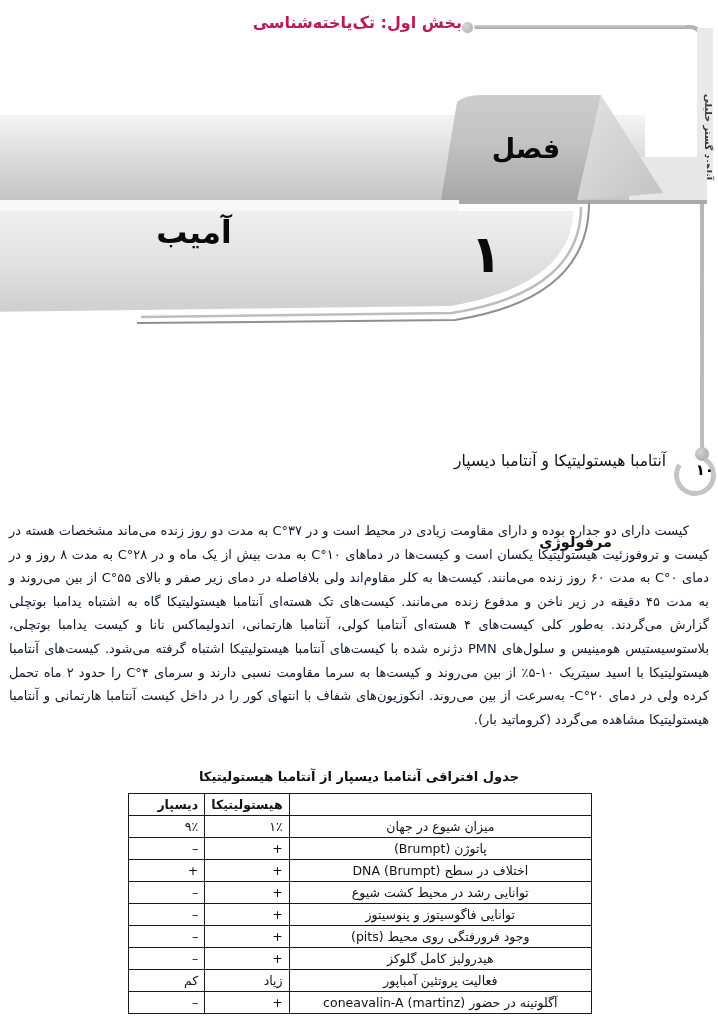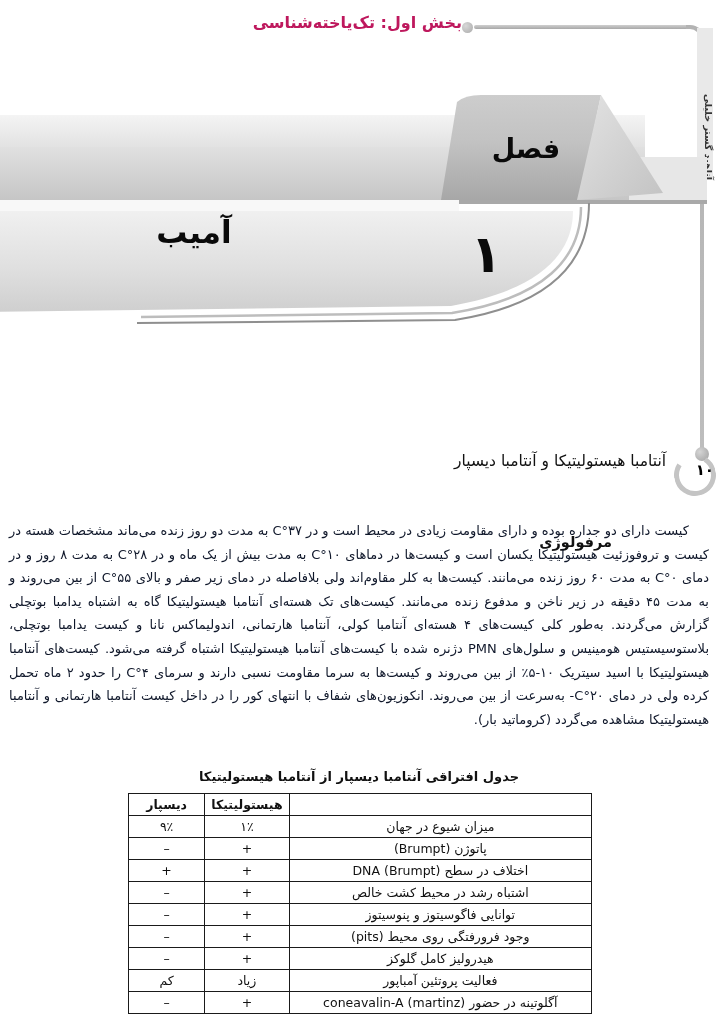--- a/index.html
+++ b/index.html
@@ -38,21 +38,21 @@
   .sub-heading{ position:absolute; top:488px; right:106px; font-size:14.5px; font-weight:bold;margin-top:46px; }
   .body-par{ position:absolute; top:519px; right:9px; left:9px;
     font-size:13px; line-height:23.6px; text-align:justify; text-indent:20px; color:#0f172a; }
   .tbl-caption{ position:absolute; top:769px; left:0; width:718px; text-align:center;
     font-size:13px; font-weight:bold; }
   .diff-table{ position:absolute; top:793px; right:126px; width:464px;
     border-collapse:collapse; direction:rtl; font-size:12.5px; }
   .diff-table td{ border:1.4px solid #1a1a1a; text-align:center; vertical-align:middle;
     height:22px; padding:1px 6px; }
   .diff-table .col-label{ width:310px; }
-  .diff-table .col-val{ width:77px; }
+  .diff-table .col-val{ width:77px;text-align:right; }
   .diff-table .hdr td{ font-weight:bold; }
 </style>
 </head>
 <body>
 
 <div class="hdr-text">بخش اول: تک‌یاخته‌شناسی</div>
 <div class="hdr-circle"></div>
 <div class="hdr-line"></div>
 <div class="hdr-corner"></div>
 <div class="vert-line"></div>
@@ -134,21 +134,21 @@
         <td class="col-label">پاتوژن (Brumpt)</td>
         <td class="col-val">+</td>
         <td class="col-val">–</td>
       </tr>
       <tr>
         <td class="col-label">اختلاف در سطح (Brumpt) DNA</td>
         <td class="col-val">+</td>
         <td class="col-val">+</td>
       </tr>
       <tr>
-        <td class="col-label">اشتباه رشد در محیط کشت خالص</td>
+        <td class="col-label">توانایی رشد در محیط کشت شیوع</td>
         <td class="col-val">+</td>
         <td class="col-val">–</td>
       </tr>
       <tr>
         <td class="col-label">توانایی فاگوسیتوز و پنوسیتوز</td>
         <td class="col-val">+</td>
         <td class="col-val">–</td>
       </tr>
       <tr>
         <td class="col-label">وجود فرورفتگی روی محیط (pits)</td>

